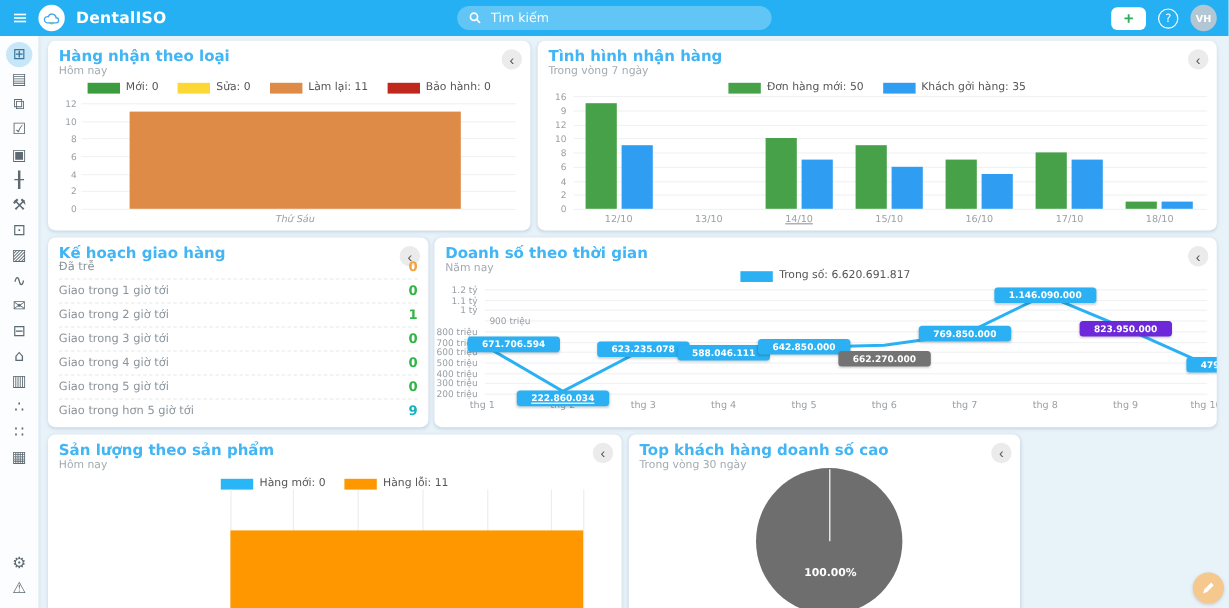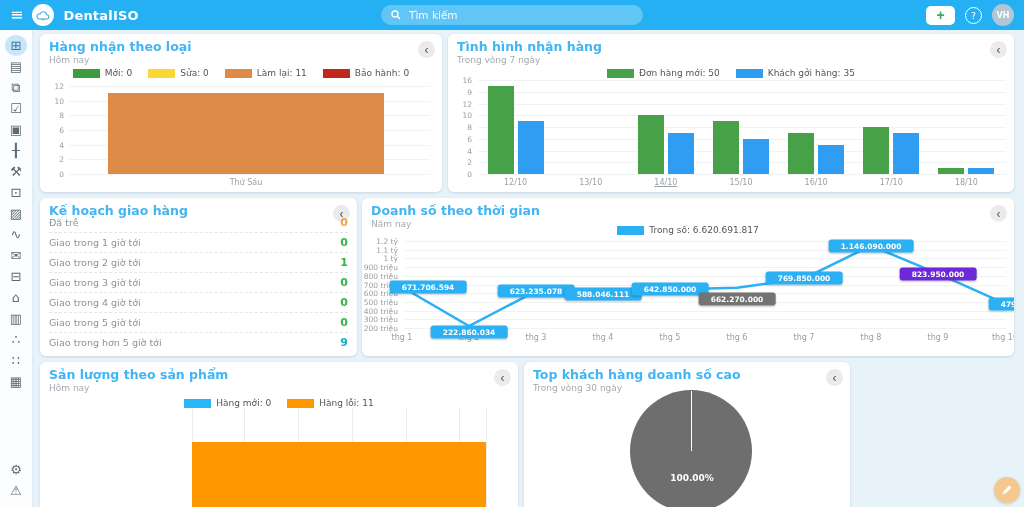--- a/index.html
+++ b/index.html
@@ -202,21 +202,21 @@
         <div class="gline" style="top: 110.667px; left: 28px; right: 12px;"></div>
         <div class="ytick" style="top: 106.667px; left: 0px; width: 24px;">4</div>
         <div class="gline" style="top: 125.333px; left: 28px; right: 12px;"></div>
         <div class="ytick" style="top: 121.333px; left: 0px; width: 24px;">2</div>
         <div class="gline" style="top: 140px; left: 28px; right: 12px;"></div>
         <div class="ytick" style="top: 136px; left: 0px; width: 24px;">0</div>
         <div class="bar" style="position: absolute; left: 68px; top: 140px; width: 276px; height: 0px; background: rgb(61, 156, 64);"></div>
         <div class="bar" style="position: absolute; left: 68px; top: 140px; width: 276px; height: 0px; background: rgb(253, 216, 53);"></div>
         <div class="bar" style="position: absolute; left: 68px; top: 59.3333px; width: 276px; height: 80.6667px; background: rgb(221, 139, 71);"></div>
         <div class="bar" style="position: absolute; left: 68px; top: 140px; width: 276px; height: 0px; background: rgb(192, 40, 28);"></div>
-        <div class="xtick" style="position: absolute; left: 68px; top: 144px; width: 276px;">Thứ Sáu</div>
+        <div class="xtick" style="position: absolute; left: 68px; top: 144px; width: 276px; font-style: italic;">Thứ Sáu</div>
       </div>
   </section>
 
   <section class="card" id="card2">
     <h3>Tình hình nhận hàng</h3>
     <div class="sub">Trong vòng 7 ngày</div>
     <button class="chev">
       <span>‹</span>
     </button>
     <div class="legend" id="legend2" style="top: 34px;">
@@ -320,40 +320,40 @@
         </div>
       </div>
     <div id="chart4">
         <div class="gline" style="top: 43px; left: 42px; right: 8px;"></div>
         <div class="ytick" style="top: 39px; left: 0px; width: 36px;">1.2 tỷ</div>
         <div class="gline" style="top: 51.7px; left: 42px; right: 8px;"></div>
         <div class="ytick" style="top: 47.7px; left: 0px; width: 36px;">1.1 tỷ</div>
         <div class="gline" style="top: 60.4px; left: 42px; right: 8px;"></div>
         <div class="ytick" style="top: 56.4px; left: 0px; width: 36px;">1 tỷ</div>
         <div class="gline" style="top: 69.1px; left: 42px; right: 8px;"></div>
-        <div class="ytick" style="top: 65.1px; left: 0px; width: 36px;">900 triệu</div>
+        <div class="ytick" style="top: 65.1px; left: 0px; width: 36px; padding-left: 44px;">900 triệu</div>
         <div class="gline" style="top: 77.8px; left: 42px; right: 8px;"></div>
         <div class="ytick" style="top: 73.8px; left: 0px; width: 36px;">800 triệu</div>
         <div class="gline" style="top: 86.5px; left: 42px; right: 8px;"></div>
         <div class="ytick" style="top: 82.5px; left: 0px; width: 36px;">700 triệu</div>
         <div class="gline" style="top: 95.2px; left: 42px; right: 8px;"></div>
         <div class="ytick" style="top: 91.2px; left: 0px; width: 36px;">600 triệu</div>
         <div class="gline" style="top: 103.9px; left: 42px; right: 8px;"></div>
         <div class="ytick" style="top: 99.9px; left: 0px; width: 36px;">500 triệu</div>
         <div class="gline" style="top: 112.6px; left: 42px; right: 8px;"></div>
         <div class="ytick" style="top: 108.6px; left: 0px; width: 36px;">400 triệu</div>
         <div class="gline" style="top: 121.3px; left: 42px; right: 8px;"></div>
         <div class="ytick" style="top: 117.3px; left: 0px; width: 36px;">300 triệu</div>
         <div class="gline" style="top: 130px; left: 42px; right: 8px;"></div>
         <div class="ytick" style="top: 126px; left: 0px; width: 36px;">200 triệu</div>
         <svg class="linesvg" width="652" height="158">
           <polyline points="40,88.96209999999999 107,128.01118 174,93.17812 241,96.23965000000001 308,91.47205 375,89.78251 442,80.42305 509,47.69017000000001 576,75.71635 643,105.65392" fill="none" stroke="#2bb1f3" stroke-width="2.5"></polyline>
         </svg>
         <div class="chip" style="left: 66px; top: 88.9621px; background: rgb(43, 177, 243);">671.706.594</div>
-        <div class="chip" style="left: 107px; top: 134.011px; background: rgb(43, 177, 243);">222.860.034</div>
+        <div class="chip" style="left: 107px; top: 134.011px; background: rgb(43, 177, 243); text-decoration: underline;">222.860.034</div>
         <div class="chip" style="left: 174px; top: 93.1781px; background: rgb(43, 177, 243);">623.235.078</div>
         <div class="chip" style="left: 241px; top: 96.2396px; background: rgb(43, 177, 243);">588.046.111</div>
         <div class="chip" style="left: 308px; top: 91.472px; background: rgb(43, 177, 243);">642.850.000</div>
         <div class="chip" style="left: 375px; top: 101px; background: #737373;">662.270.000</div>
         <div class="chip" style="left: 442px; top: 80.4231px; background: rgb(43, 177, 243);">769.850.000</div>
         <div class="chip" style="left: 509px; top: 47.6902px; background: rgb(43, 177, 243);">1.146.090.000</div>
         <div class="chip" style="left: 576px; top: 75.7164px; background: #6d28d9;">823.950.000</div>
         <div class="chip" style="left: 665px; top: 105.654px; background: rgb(43, 177, 243);">479.840.000</div>
         <div class="xtick" style="position: absolute; left: 16px; top: 135px; width: 48px;">thg 1</div>
         <div class="xtick" style="position: absolute; left: 83px; top: 135px; width: 48px;">thg 2</div>

